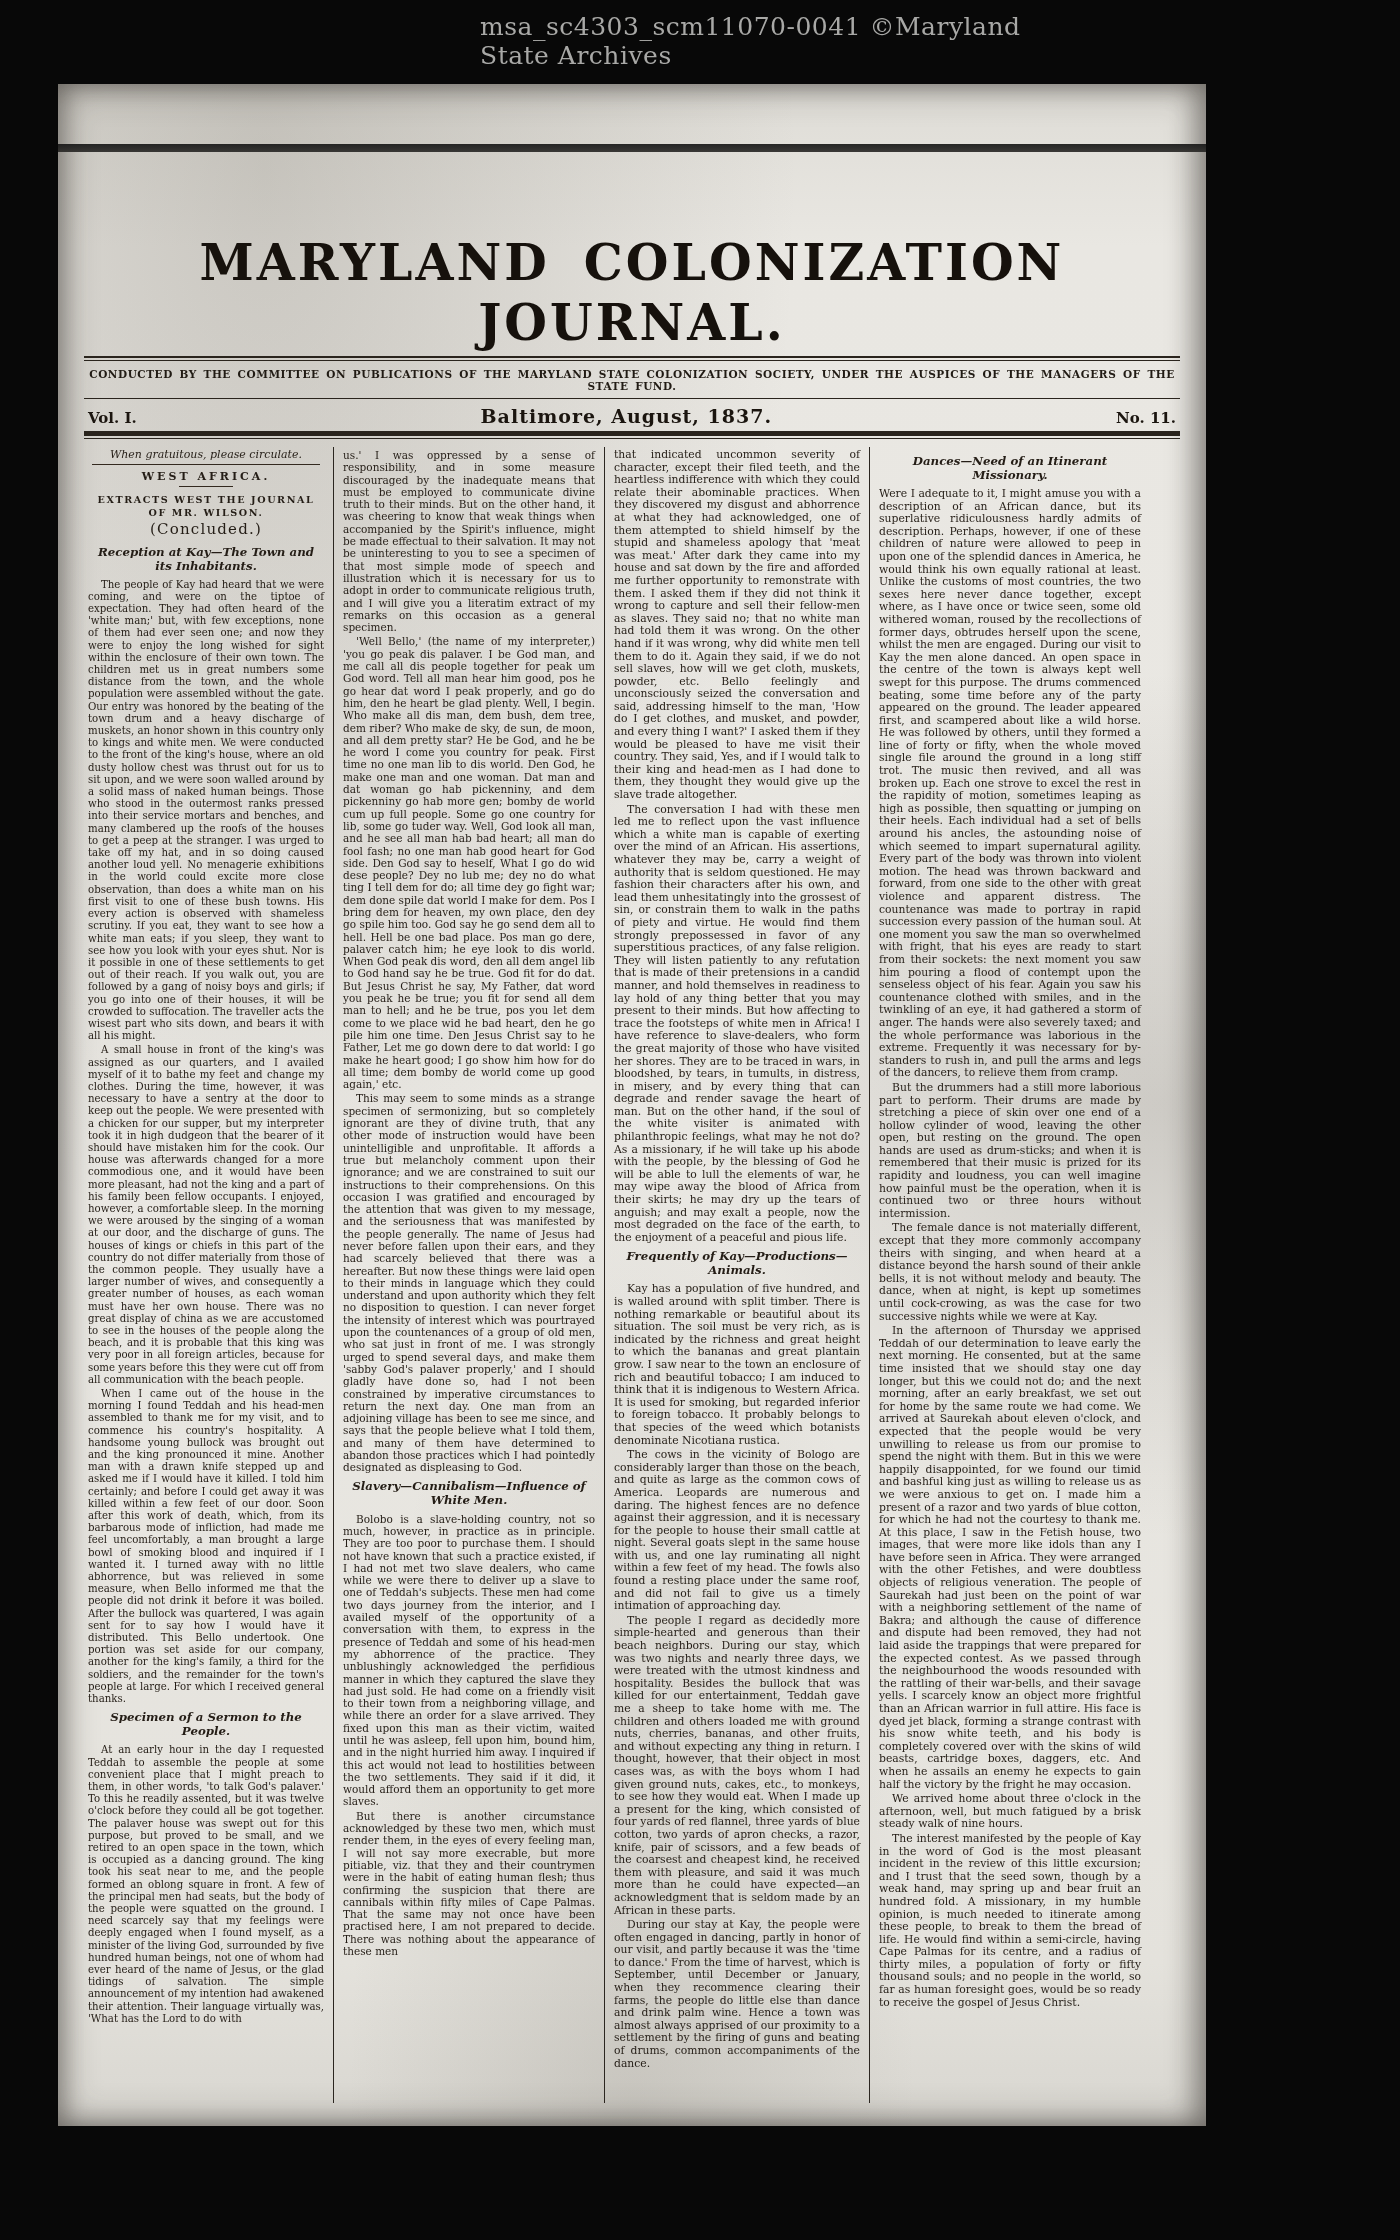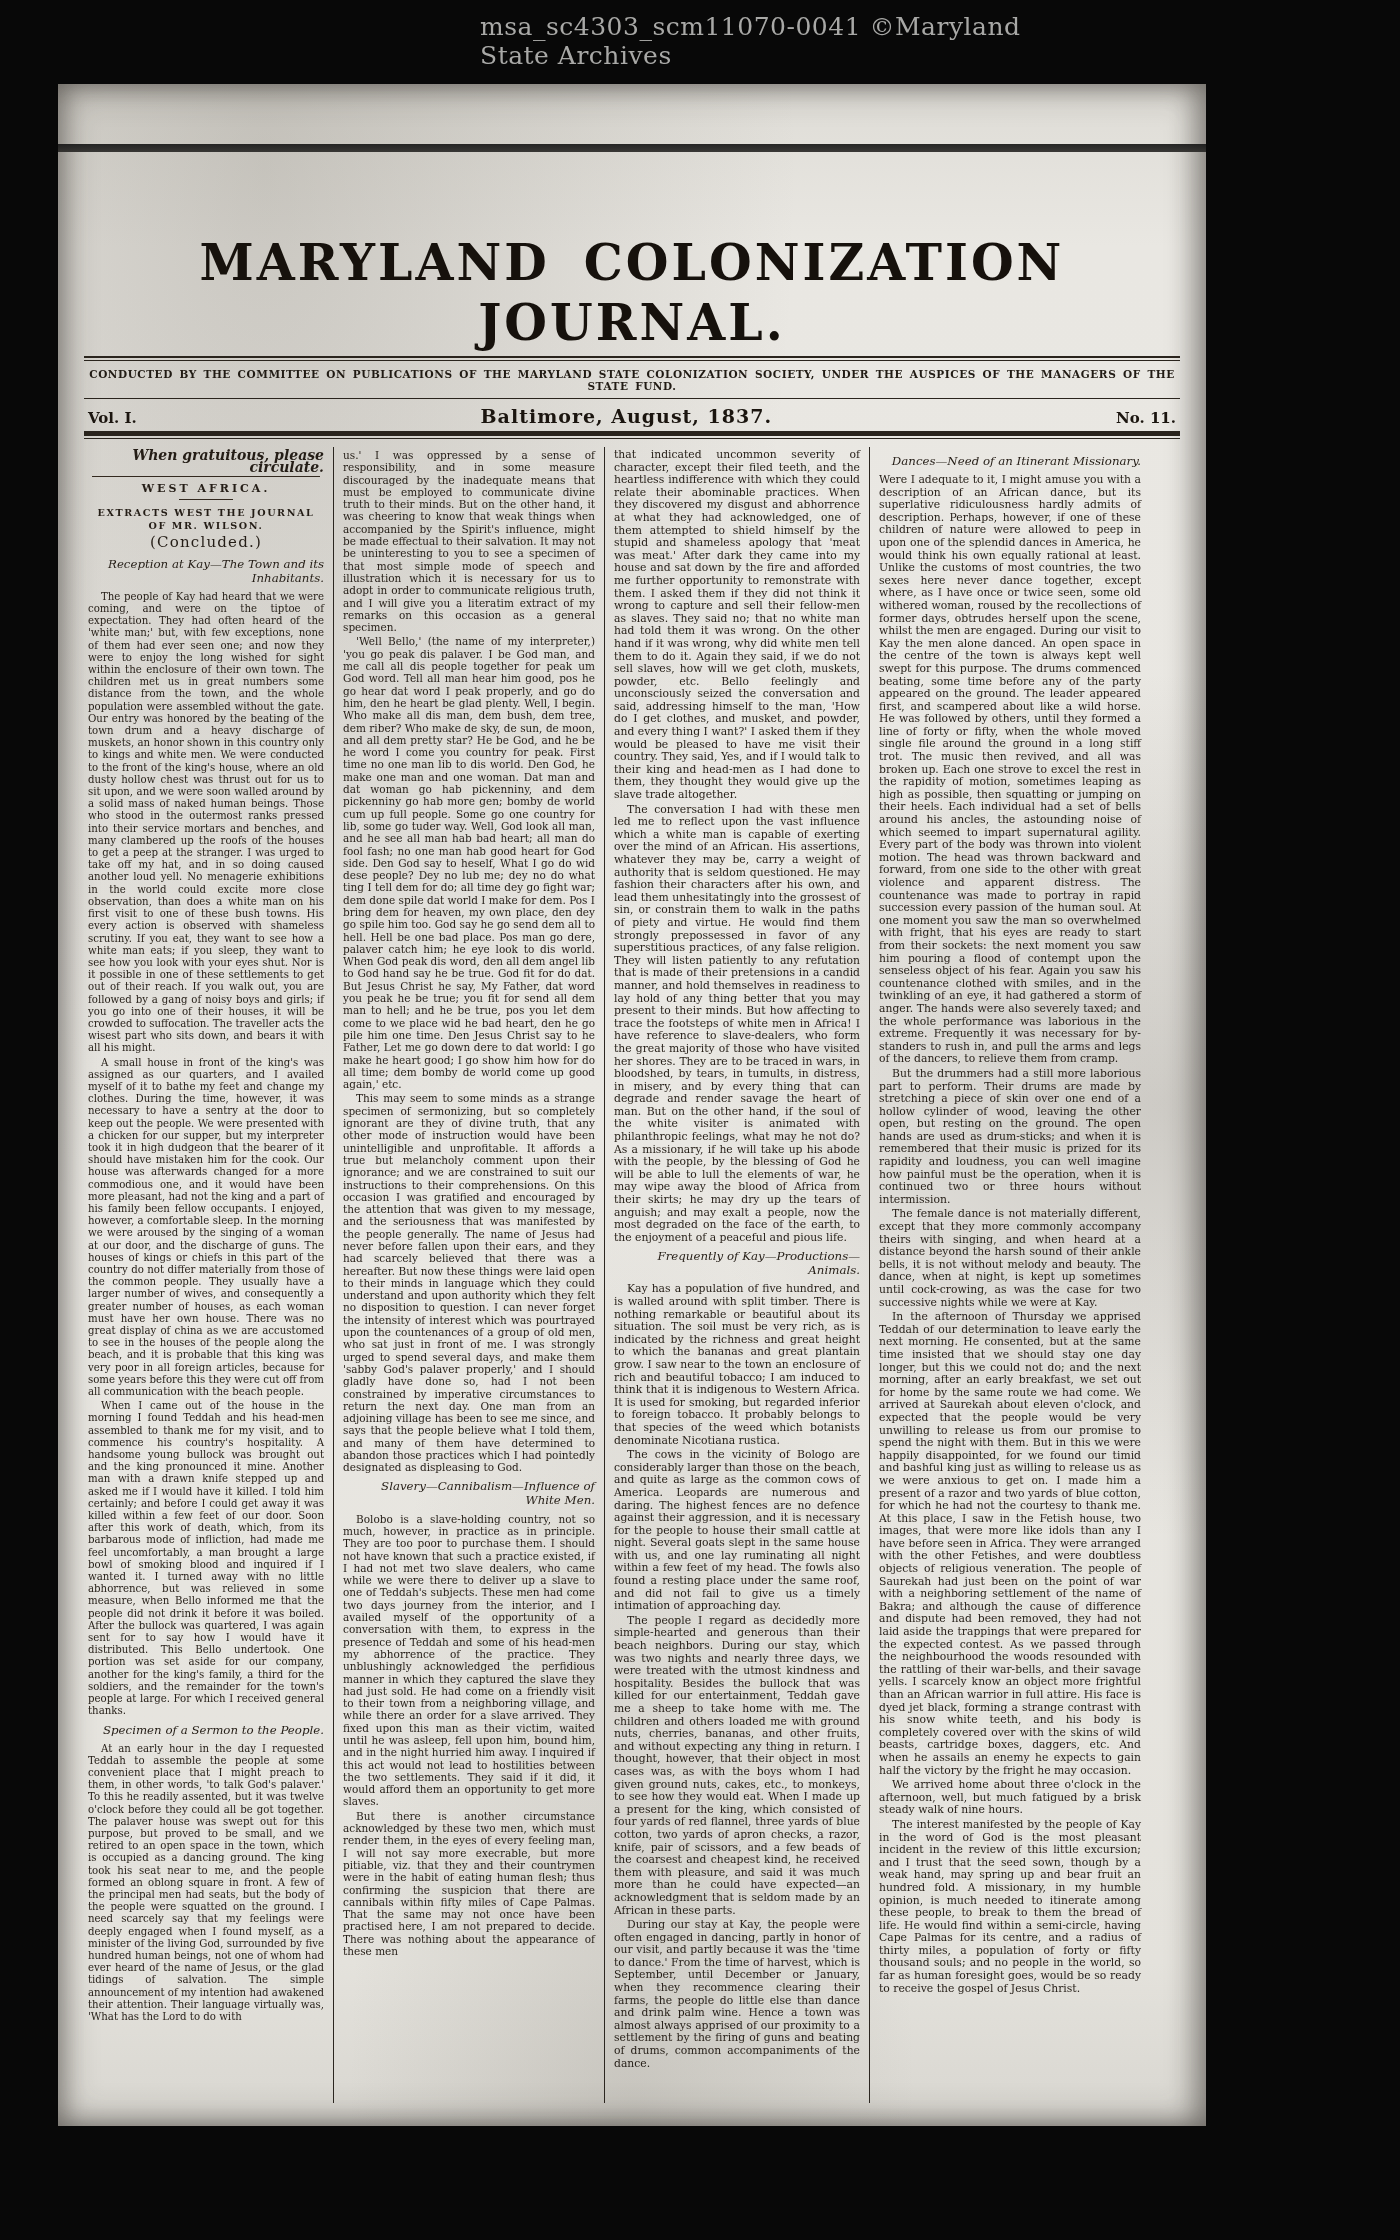--- a/index.html
+++ b/index.html
@@ -58,27 +58,27 @@
     text-align:justify;color:#241d16;
   }
   .col{padding:2px 9px 0 9px;}
   .col1{width:236px;font-size:10.2px;line-height:12.2px;padding-left:0;}
   .col2{width:252px;font-size:10.5px;line-height:12.3px;}
   .col3{width:246px;font-size:10.8px;line-height:12.6px;}
   .col4{width:262px;font-size:10.8px;line-height:12.6px;padding-right:0;}
   .vdiv{width:1px;background:#2b2620;}
   .col p{margin:0 0 2px 0;text-indent:13px;}
   .col p.no-indent{text-indent:0;}
-  .circ{font-weight:bold;font-style:italic;text-align:right;font-size:14px;margin:0 0 3px 0;}
+  .circ{font-weight:normal;font-style:italic;text-align:center;font-size:11px;margin:0 0 3px 0;}
   .colrule{border:0;border-top:1px solid #33291f;margin:0 4px 6px 4px;}
   .shortrule{border:0;border-top:1.5px solid #33291f;width:54px;margin:3px auto 6px auto;}
   .secT{text-align:center;font-size:11px;letter-spacing:3px;font-weight:bold;margin:2px 0 1px 0;}
   .subT{text-align:center;font-size:9.6px;font-weight:bold;letter-spacing:1.6px;margin:4px 0 1px 0;line-height:13px;}
   .conc{text-align:center;font-size:15px;letter-spacing:1.2px;margin:4px 0 9px 0;}
-  .h-ital{font-style:italic;text-align:right;font-size:11.8px;margin:5px 0 6px 0;line-height:14px;font-weight:400;}
+  .h-ital{font-style:italic;text-align:center;font-size:11.8px;margin:5px 0 6px 0;line-height:14px;font-weight:700;}
 </style>
 </head>
 <body>
 
 <div class="watermark">msa_sc4303_scm11070-0041 ©Maryland State Archives</div>
 
 <div class="page">
   <div class="top-band"></div>
 
   <div class="masthead">MARYLAND COLONIZATION JOURNAL.</div>

